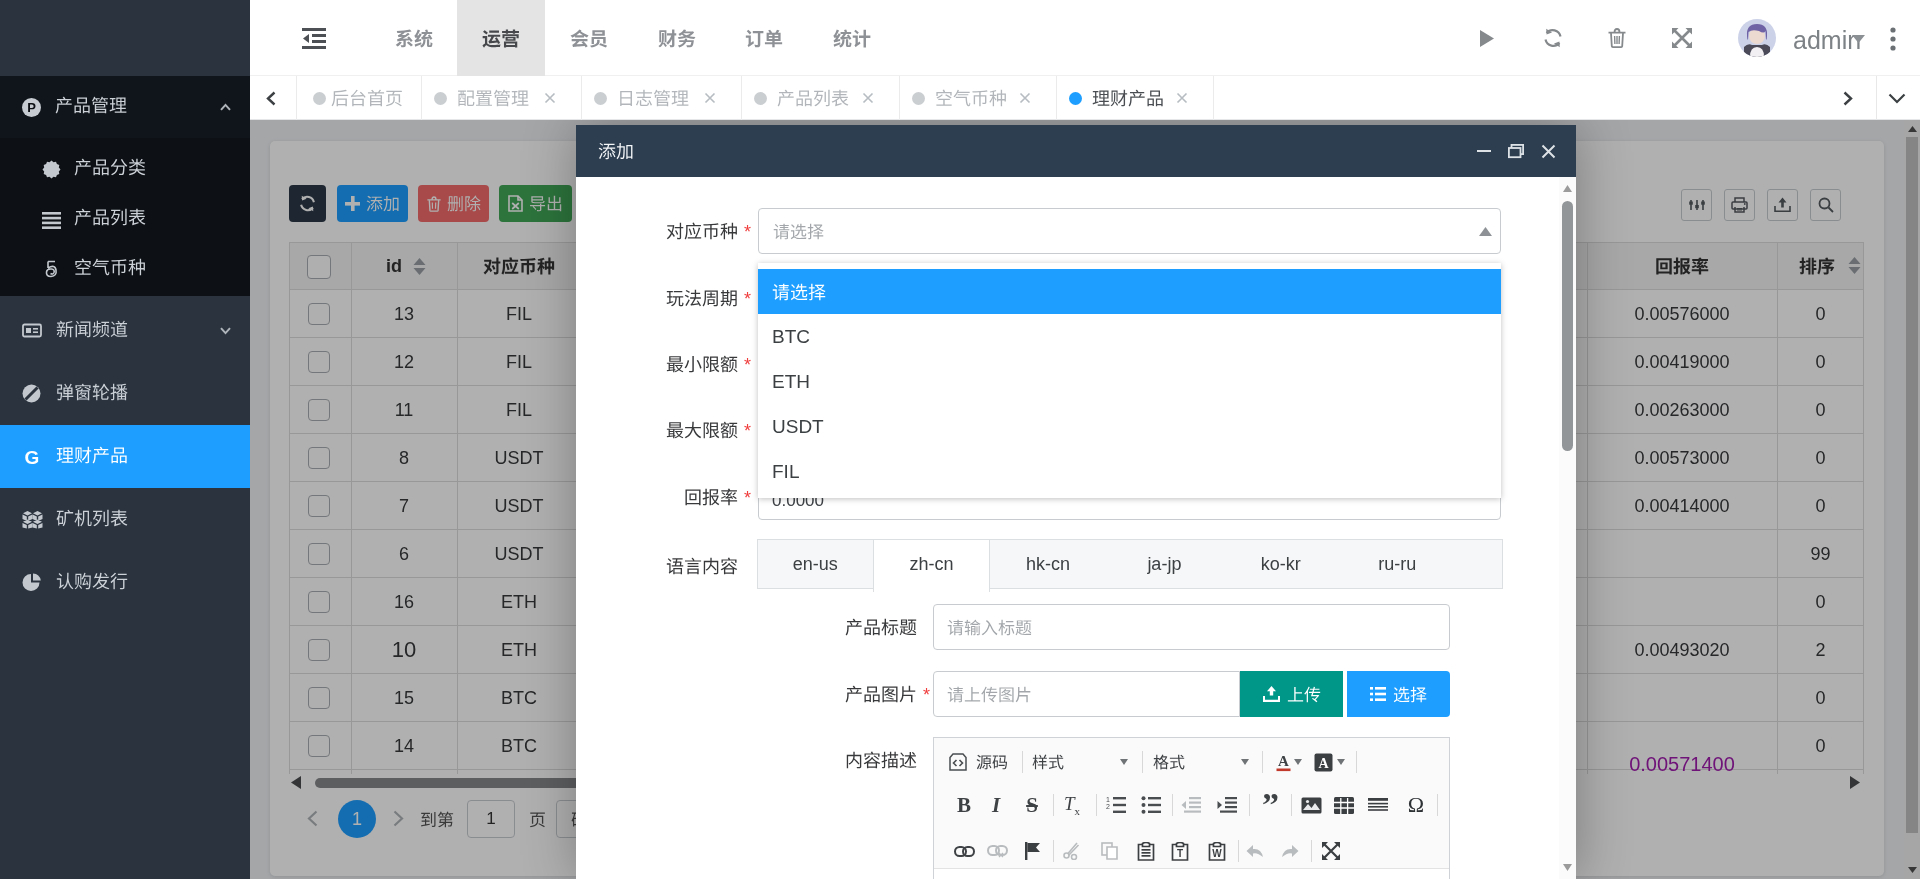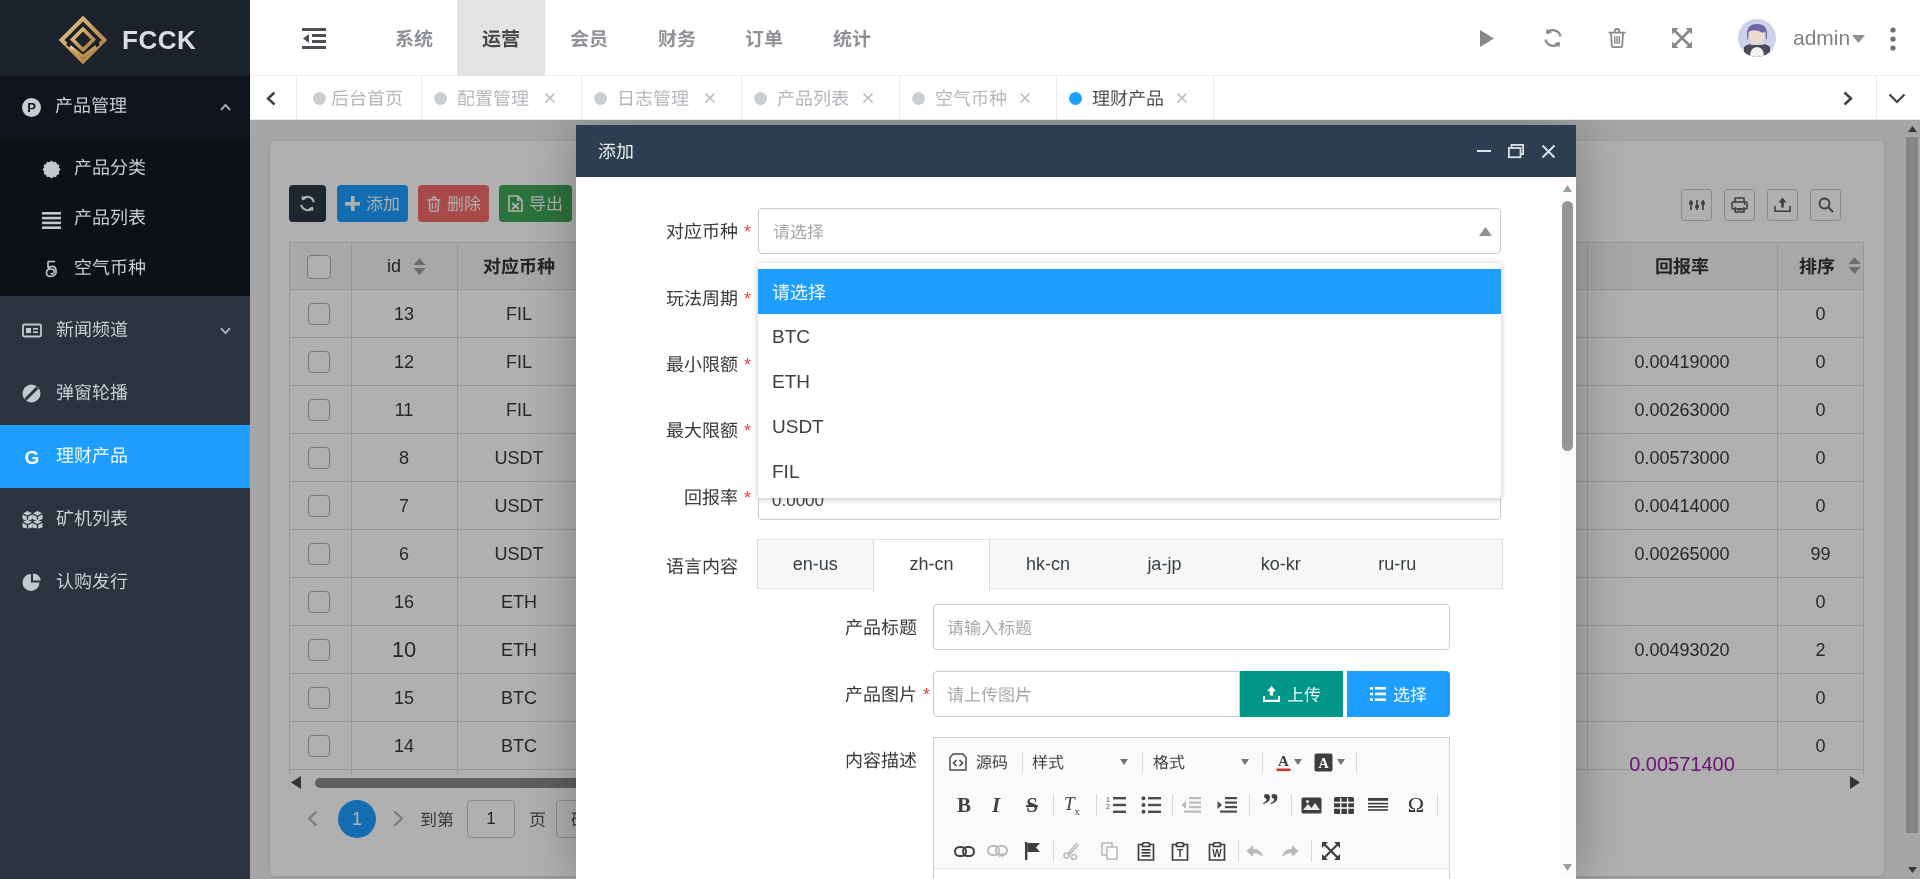--- a/index.html
+++ b/index.html
@@ -1,37 +1,19 @@
 <!DOCTYPE html>
 <html><head><meta charset="utf-8"><style>
 *{margin:0;padding:0;box-sizing:border-box}
 html,body{width:1920px;height:879px;overflow:hidden;font-family:"Liberation Sans",sans-serif;background:#fff;position:relative}
 .ab{position:absolute}
 .flex{display:flex;align-items:center}
 svg{display:block}
 </style></head><body>
 <div class="ab" style="position:absolute;left:0px;top:0px;width:250px;height:879px;background:#2a333e;z-index:30">
-    <div class="ab" style="position:absolute;left:0px;top:0px;width:250px;height:76px;background:#1c222b">
-      <svg class="ab" style="position:absolute;left:59px;top:16px;width:48px;height:48px;" viewBox="0 0 48 48">
-<defs>
-          <linearGradient id="gold" x1="0" y1="0" x2="1" y2="1">
-<stop offset="0" stop-color="#e8c88a"></stop>
-            <stop offset="0.5" stop-color="#c79b5c"></stop>
-            <stop offset="1" stop-color="#a87e42"></stop>
-          </linearGradient>
-        </defs>
-<g stroke="url(#gold)" fill="none">
-<path d="M24 2.5 L45.5 24 L24 45.5 L2.5 24 Z" stroke-width="4"></path>
-<path d="M24 13 L34.5 23.5 L24 34 L13.5 23.5 Z" stroke-width="3.6"></path>
-<path d="M8.5 27 L24 39.5 L39.5 27" stroke-width="4.2" stroke="#181d24"></path>
-<path d="M11 30.5 L24 40.5 L37 30.5" stroke-width="3"></path>
-</g>
-      </svg>
-      <div class="ab" style="position:absolute;left:122px;top:25px;width:120px;height:30px;font-size:26px;font-weight:bold;color:#dadde0;letter-spacing:0.5px">FCCK</div>
-    </div>
     <div class="ab flex" style="position:absolute;left:0px;top:76px;width:250px;height:62px;background:#10151b">
       <div style="margin-left:22px;width:19px">
         <svg width="19" height="19" viewBox="0 0 19 19">
           <circle cx="9.5" cy="9.5" r="9.5" fill="#c7ccd2"></circle>
           <text x="9.5" y="14" font-size="13" font-weight="bold" text-anchor="middle" fill="#0d1116" font-family="Liberation Sans">P</text>
         </svg>
       </div>
       <div style="margin-left:14px"><svg width="72.0" height="18.0" viewBox="0 -880 4000 1000" fill="#ccd1d7" style="display:inline-block">
           <use href="#R4ea7" x="0"></use>
           <use href="#R54c1" x="1000"></use>
@@ -253,21 +235,21 @@
         </clipPath>
       </defs>
 <g clip-path="url(#av)">
         <rect width="38" height="38" fill="#ccd2e8"></rect>
 <path d="M6 38 L6 28 Q10 24 14 26 L24 26 Q28 24 32 28 L32 38 Z" fill="#4a4a58"></path>
 <path d="M12 38 Q12 28 19 28 Q26 28 26 38 Z" fill="#f2f0f3"></path>
 <circle cx="19" cy="17" r="8" fill="#ecd9d0"></circle>
 <path d="M9 17 Q8 5 19 5 Q30 5 29 17 Q29 20 28 21 L27.5 12 Q26 15 21 12 Q14 10 10.5 13 L10 21 Q9 20 9 17 Z" fill="#6f63a5"></path>
 </g>
     </svg>
-    <div class="ab" style="position:absolute;left:1543px;top:26px;width:80px;height:24px;font-size:21px;color:#7d8286">admin</div>
+    <div class="ab" style="position:absolute;left:1543px;top:26px;width:80px;height:24px;font-size:25px;color:#7d8286">admin</div>
     <svg class="ab" style="position:absolute;left:1602px;top:35px;width:13px;height:8px;" viewBox="0 0 13 8">
       <path d="M0 0 L13 0 L6.5 8 Z" fill="#8b9095"></path>
     </svg>
     <svg class="ab" style="position:absolute;left:1640px;top:27px;width:6px;height:24px;" viewBox="0 0 6 24">
       <g fill="#6b7075">
 <circle cx="3" cy="3" r="2.6"></circle>
         <circle cx="3" cy="12" r="2.6"></circle>
         <circle cx="3" cy="21" r="2.6"></circle>
       </g>
     </svg>
@@ -465,21 +447,21 @@
         </g>
       </svg>
     </div>
     <div class="ab" style="position:absolute;left:39px;top:122px;width:1575px;height:532px;border:1px solid #ddd;border-bottom:none"></div>
     <div class="ab" style="position:absolute;left:40px;top:123px;width:1573px;height:47px;background:#f3f3f4;border-bottom:1px solid #ddd"></div>
     <div class="ab" style="position:absolute;left:101px;top:123px;width:1px;height:531px;background:#ddd"></div>
     <div class="ab" style="position:absolute;left:207px;top:123px;width:1px;height:531px;background:#ddd"></div>
     <div class="ab" style="position:absolute;left:1337px;top:123px;width:1px;height:531px;background:#ddd"></div>
     <div class="ab" style="position:absolute;left:1527px;top:123px;width:1px;height:531px;background:#ddd"></div>
     <div class="ab" style="position:absolute;left:57px;top:135px;width:24px;height:24px;background:#fefefe;border:1px solid #a9adb2;border-radius:4px"></div>
-    <div class="ab flex" style="position:absolute;left:101px;top:123px;width:86px;height:46px;font-size:18px;font-weight:normal;color:#333;justify-content:center">id</div>
+    <div class="ab flex" style="position:absolute;left:101px;top:123px;width:86px;height:46px;font-size:18px;font-weight:bold;color:#333;justify-content:center">id</div>
     <div class="ab" style="position:absolute;left:163px;top:138px;width:13px;height:17px;">
       <svg width="13" height="17" viewBox="0 0 13 17">
         <path d="M6.5 0 L12.5 7 L0.5 7 Z" fill="#9aa0a5"></path>
         <path d="M6.5 17 L12.5 10 L0.5 10 Z" fill="#9aa0a5"></path>
       </svg>
     </div>
     <div class="ab flex" style="position:absolute;left:207px;top:123px;width:124px;height:46px;justify-content:center">
       <svg width="72.0" height="18.0" viewBox="0 -880 4000 1000" fill="#333" style="display:inline-block">
         <use href="#B5bf9" x="0"></use>
         <use href="#B5e94" x="1000"></use>
@@ -503,20 +485,21 @@
     <div class="ab" style="position:absolute;left:1598px;top:137px;width:13px;height:17px;">
       <svg width="13" height="17" viewBox="0 0 13 17">
         <path d="M6.5 0 L12.5 7 L0.5 7 Z" fill="#9aa0a5"></path>
         <path d="M6.5 17 L12.5 10 L0.5 10 Z" fill="#9aa0a5"></path>
       </svg>
     </div>
     <div class="ab" style="position:absolute;left:40px;top:217px;width:1573px;height:1px;background:#ddd"></div>
     <div class="ab" style="position:absolute;left:58px;top:183px;width:22px;height:22px;background:#fefefe;border:1px solid #a9adb2;border-radius:4px"></div>
     <div class="ab flex" style="position:absolute;left:101px;top:170px;width:106px;height:48px;font-size:18px;color:#38393b;justify-content:center">13</div>
     <div class="ab flex" style="position:absolute;left:207px;top:170px;width:124px;height:48px;font-size:18px;color:#38393b;justify-content:center">FIL</div>
+    <div class="ab flex" style="position:absolute;left:1337px;top:170px;width:190px;height:48px;font-size:18px;color:#38393b;justify-content:center">0.00576000</div>
     <div class="ab flex" style="position:absolute;left:1527px;top:170px;width:87px;height:48px;font-size:18px;color:#38393b;justify-content:center">0</div>
     <div class="ab" style="position:absolute;left:40px;top:265px;width:1573px;height:1px;background:#ddd"></div>
     <div class="ab" style="position:absolute;left:58px;top:231px;width:22px;height:22px;background:#fefefe;border:1px solid #a9adb2;border-radius:4px"></div>
     <div class="ab flex" style="position:absolute;left:101px;top:218px;width:106px;height:48px;font-size:18px;color:#38393b;justify-content:center">12</div>
     <div class="ab flex" style="position:absolute;left:207px;top:218px;width:124px;height:48px;font-size:18px;color:#38393b;justify-content:center">FIL</div>
     <div class="ab flex" style="position:absolute;left:1337px;top:218px;width:190px;height:48px;font-size:18px;color:#38393b;justify-content:center">0.00419000</div>
     <div class="ab flex" style="position:absolute;left:1527px;top:218px;width:87px;height:48px;font-size:18px;color:#38393b;justify-content:center">0</div>
     <div class="ab" style="position:absolute;left:40px;top:313px;width:1573px;height:1px;background:#ddd"></div>
     <div class="ab" style="position:absolute;left:58px;top:279px;width:22px;height:22px;background:#fefefe;border:1px solid #a9adb2;border-radius:4px"></div>
     <div class="ab flex" style="position:absolute;left:101px;top:266px;width:106px;height:48px;font-size:18px;color:#38393b;justify-content:center">11</div>
@@ -532,21 +515,20 @@
     <div class="ab" style="position:absolute;left:40px;top:409px;width:1573px;height:1px;background:#ddd"></div>
     <div class="ab" style="position:absolute;left:58px;top:375px;width:22px;height:22px;background:#fefefe;border:1px solid #a9adb2;border-radius:4px"></div>
     <div class="ab flex" style="position:absolute;left:101px;top:362px;width:106px;height:48px;font-size:18px;color:#38393b;justify-content:center">7</div>
     <div class="ab flex" style="position:absolute;left:207px;top:362px;width:124px;height:48px;font-size:18px;color:#38393b;justify-content:center">USDT</div>
     <div class="ab flex" style="position:absolute;left:1337px;top:362px;width:190px;height:48px;font-size:18px;color:#38393b;justify-content:center">0.00414000</div>
     <div class="ab flex" style="position:absolute;left:1527px;top:362px;width:87px;height:48px;font-size:18px;color:#38393b;justify-content:center">0</div>
     <div class="ab" style="position:absolute;left:40px;top:457px;width:1573px;height:1px;background:#ddd"></div>
     <div class="ab" style="position:absolute;left:58px;top:423px;width:22px;height:22px;background:#fefefe;border:1px solid #a9adb2;border-radius:4px"></div>
     <div class="ab flex" style="position:absolute;left:101px;top:410px;width:106px;height:48px;font-size:18px;color:#38393b;justify-content:center">6</div>
     <div class="ab flex" style="position:absolute;left:207px;top:410px;width:124px;height:48px;font-size:18px;color:#38393b;justify-content:center">USDT</div>
-    <div class="ab flex" style="position:absolute;left:1337px;top:410px;width:190px;height:48px;font-size:18px;color:#38393b;justify-content:center">0.00265000</div>
     <div class="ab flex" style="position:absolute;left:1527px;top:410px;width:87px;height:48px;font-size:18px;color:#38393b;justify-content:center">99</div>
     <div class="ab" style="position:absolute;left:40px;top:505px;width:1573px;height:1px;background:#ddd"></div>
     <div class="ab" style="position:absolute;left:58px;top:471px;width:22px;height:22px;background:#fefefe;border:1px solid #a9adb2;border-radius:4px"></div>
     <div class="ab flex" style="position:absolute;left:101px;top:458px;width:106px;height:48px;font-size:18px;color:#38393b;justify-content:center">16</div>
     <div class="ab flex" style="position:absolute;left:207px;top:458px;width:124px;height:48px;font-size:18px;color:#38393b;justify-content:center">ETH</div>
     <div class="ab flex" style="position:absolute;left:1527px;top:458px;width:87px;height:48px;font-size:18px;color:#38393b;justify-content:center">0</div>
     <div class="ab" style="position:absolute;left:40px;top:553px;width:1573px;height:1px;background:#ddd"></div>
     <div class="ab" style="position:absolute;left:58px;top:519px;width:22px;height:22px;background:#fefefe;border:1px solid #a9adb2;border-radius:4px"></div>
     <div class="ab flex" style="position:absolute;left:101px;top:506px;width:106px;height:48px;font-size:22px;color:#38393b;justify-content:center">10</div>
     <div class="ab flex" style="position:absolute;left:207px;top:506px;width:124px;height:48px;font-size:18px;color:#38393b;justify-content:center">ETH</div>

